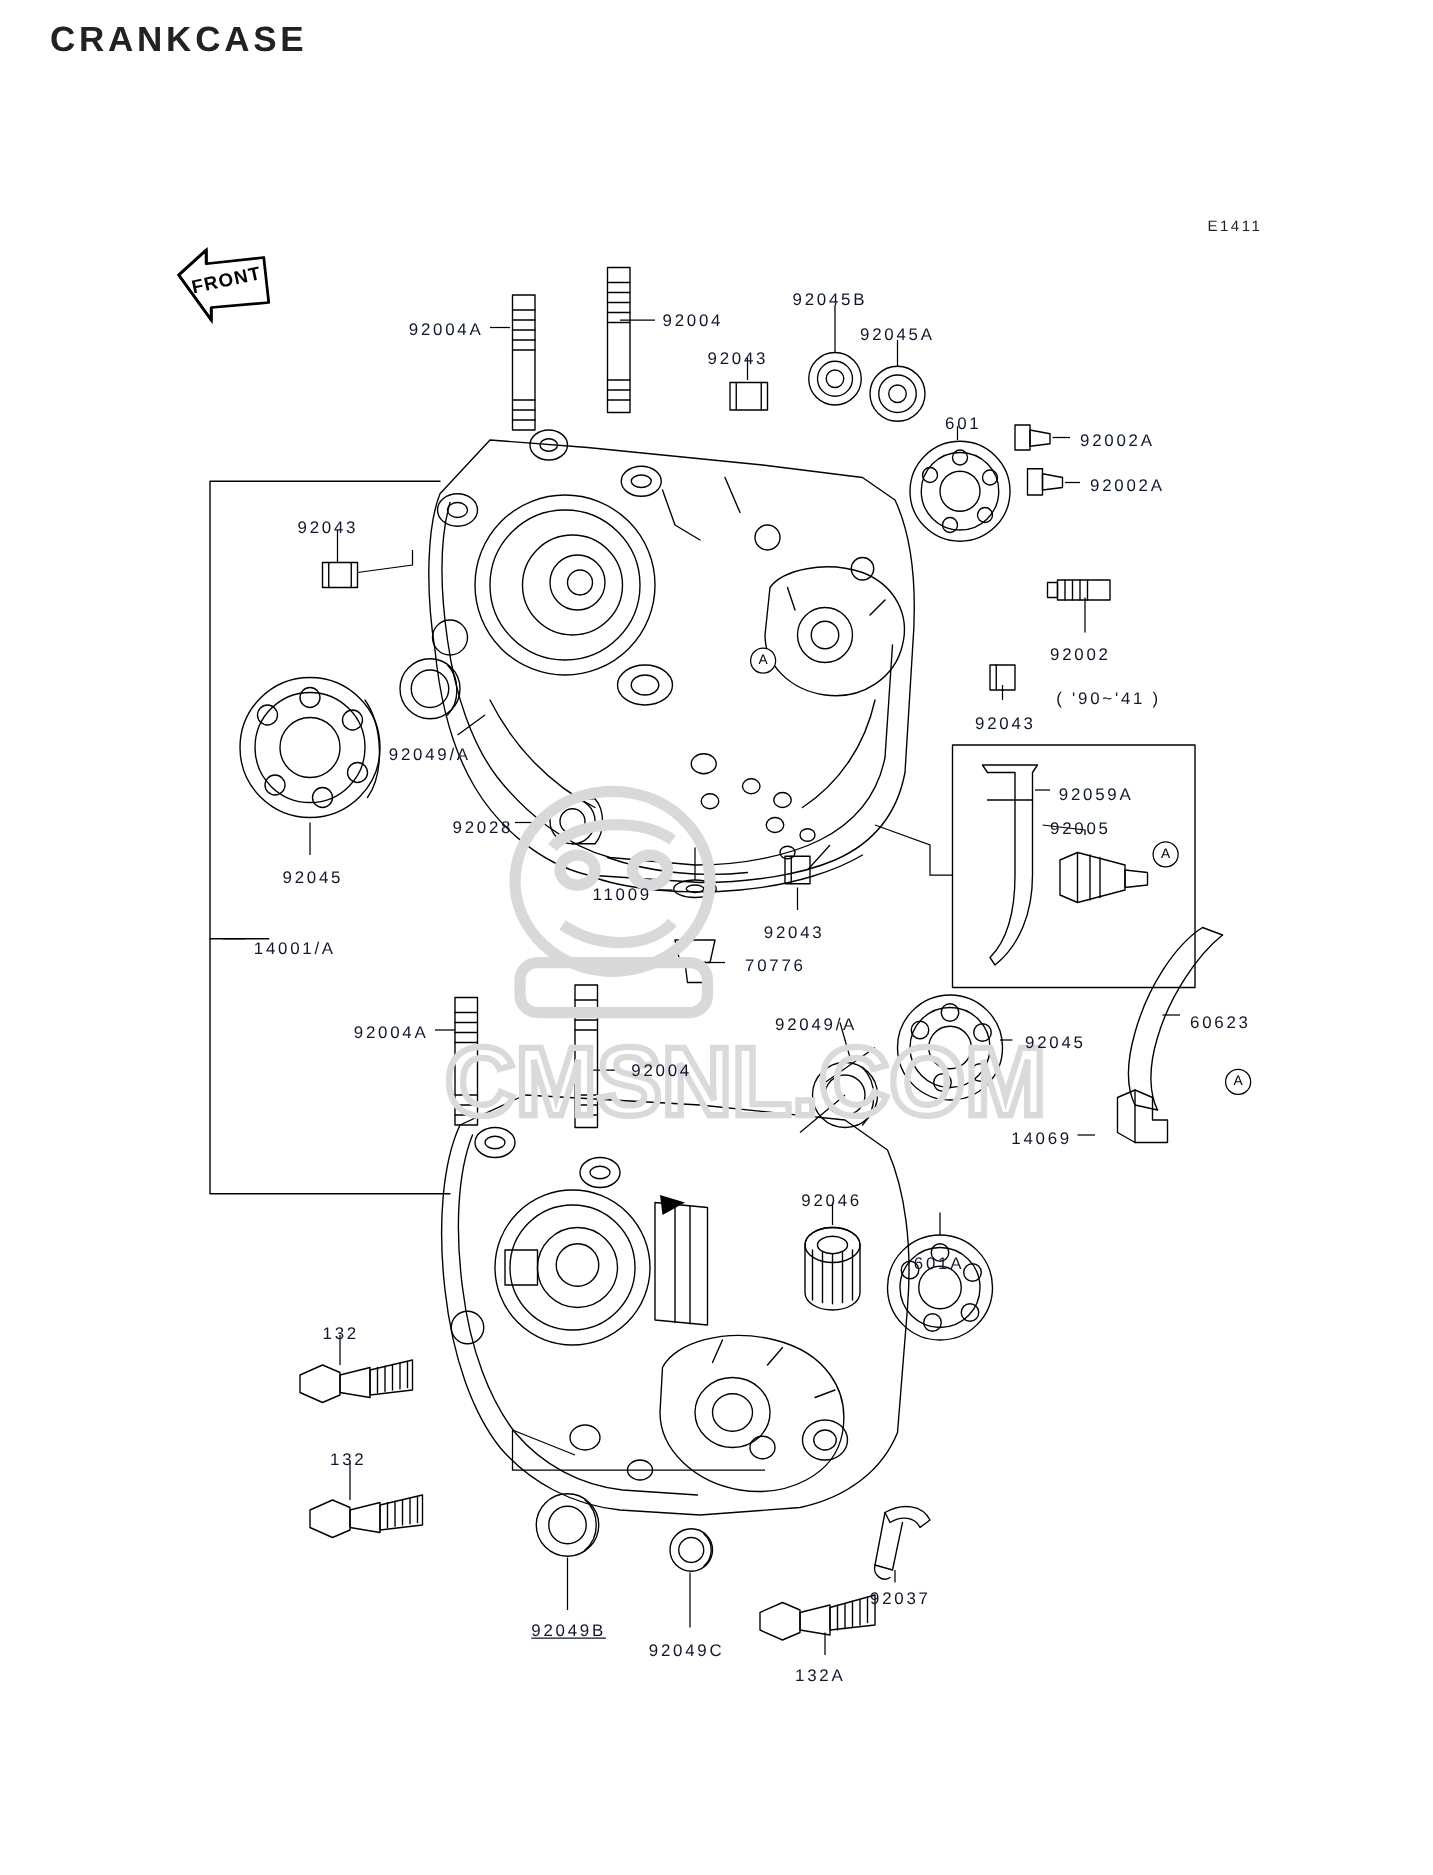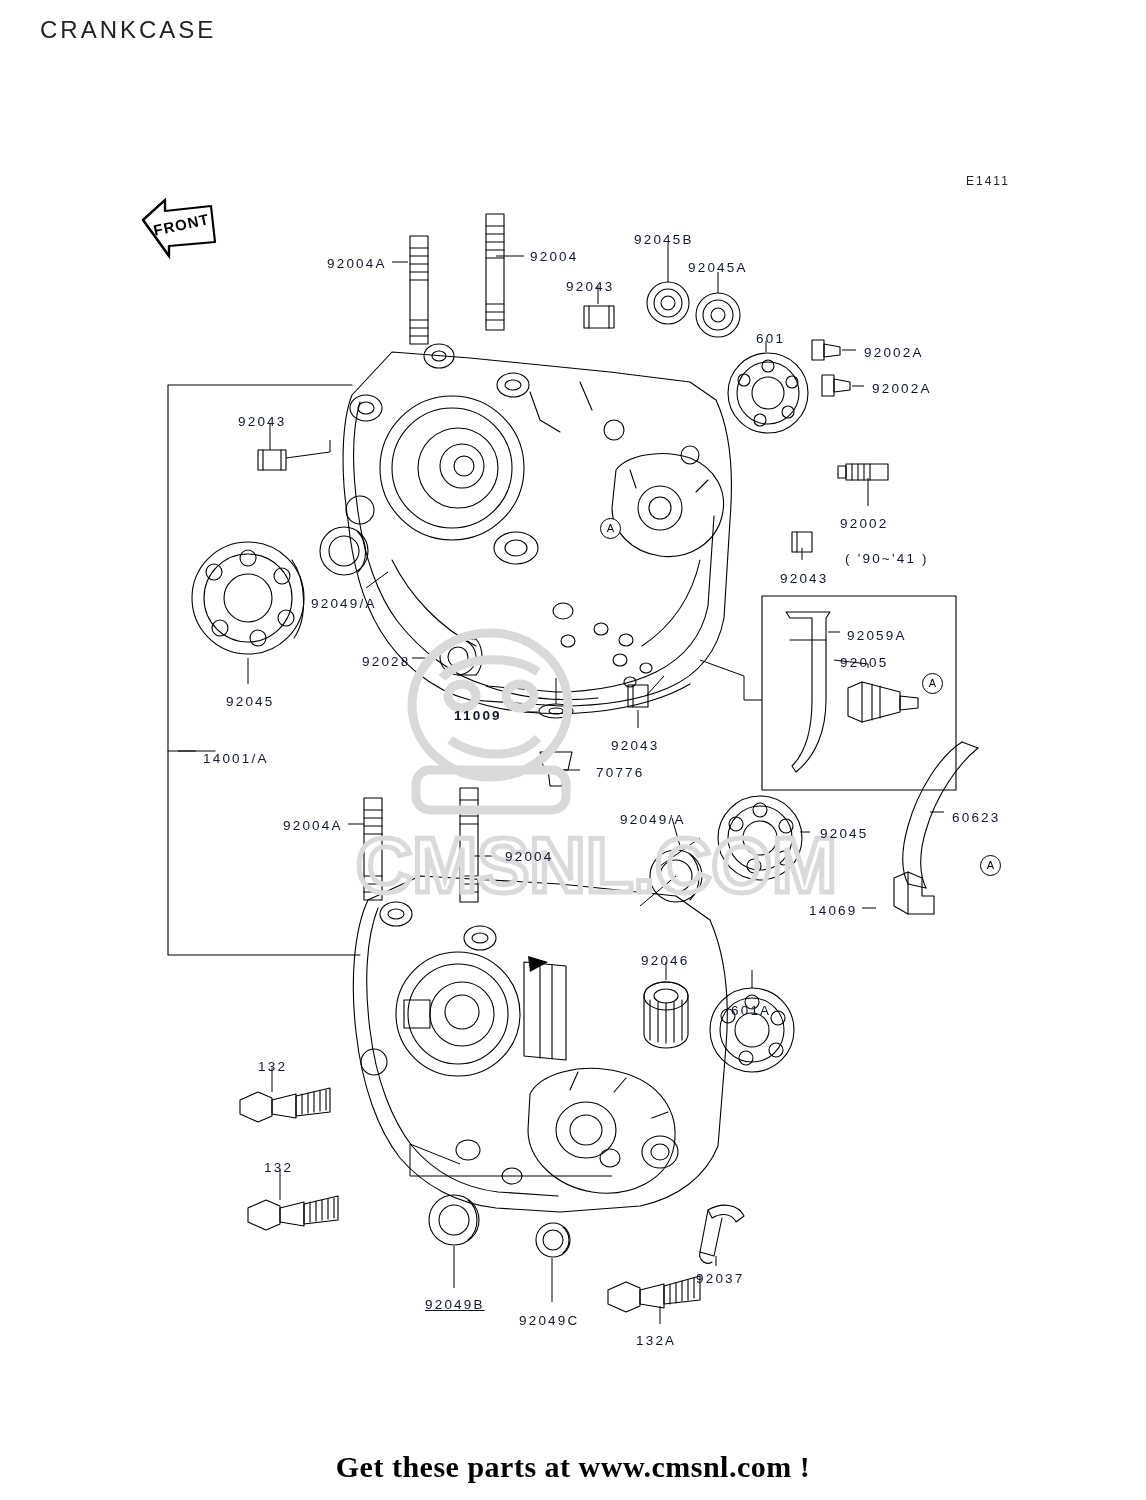--- a/index.html
+++ b/index.html
@@ -17,23 +17,24 @@
   }
   #page {
     position: relative;
     width: 1146px;
     height: 1500px;
   }
   .page-title {
     position: absolute;
     left: 40px;
     top: 16px;
-    font-size: 24px;
+    font-size: 28px;
     letter-spacing: 3px;
     color: #222;
+    font-weight: bold;
   }
   .fig-code {
     position: absolute;
     left: 966px;
     top: 174px;
     font-size: 12px;
     letter-spacing: 2px;
     color: #222;
   }
   .footer {
@@ -496,33 +497,32 @@
   <div class="label" style="left:872px; top:381px;">92002A</div>
   <div class="label" style="left:238px; top:414px;">92043</div>
   <div class="label" style="left:840px; top:516px;">92002</div>
   <div class="label" style="left:845px; top:551px;">( '90~'41 )</div>
   <div class="label" style="left:780px; top:571px;">92043</div>
   <div class="label" style="left:311px; top:596px;">92049/A</div>
   <div class="label" style="left:847px; top:628px;">92059A</div>
   <div class="label" style="left:840px; top:655px;">92005</div>
   <div class="label" style="left:362px; top:654px;">92028</div>
   <div class="label" style="left:226px; top:694px;">92045</div>
-  <div class="label" style="left:454px; top:708px;font-weight:bold;">11009</div>
+  <div class="label" style="left:474px; top:708px;">11009</div>
   <div class="label" style="left:611px; top:738px;">92043</div>
   <div class="label" style="left:203px; top:751px;">14001/A</div>
   <div class="label" style="left:596px; top:765px;">70776</div>
   <div class="label" style="left:952px; top:810px;">60623</div>
   <div class="label" style="left:283px; top:818px;">92004A</div>
   <div class="label" style="left:620px; top:812px;">92049/A</div>
   <div class="label" style="left:820px; top:826px;">92045</div>
   <div class="label" style="left:505px; top:849px;">92004</div>
   <div class="label" style="left:809px; top:903px;text-align:center;">14069</div>
   <div class="label" style="left:641px; top:953px;">92046</div>
   <div class="label" style="left:731px; top:960px;margin-top:43px;">601A</div>
   <div class="label" style="left:258px; top:1059px;">132</div>
   <div class="label" style="left:264px; top:1160px;">132</div>
   <div class="label" style="left:696px; top:1271px;">92037</div>
   <div class="label" style="left:425px; top:1297px;text-decoration:underline;">92049B</div>
   <div class="label" style="left:519px; top:1313px;">92049C</div>
   <div class="label" style="left:636px; top:1333px;">132A</div>
 
-  <div class="footer">Get these parts at www.cmsnl.com !</div>
 </div>
 
 </body></html>

